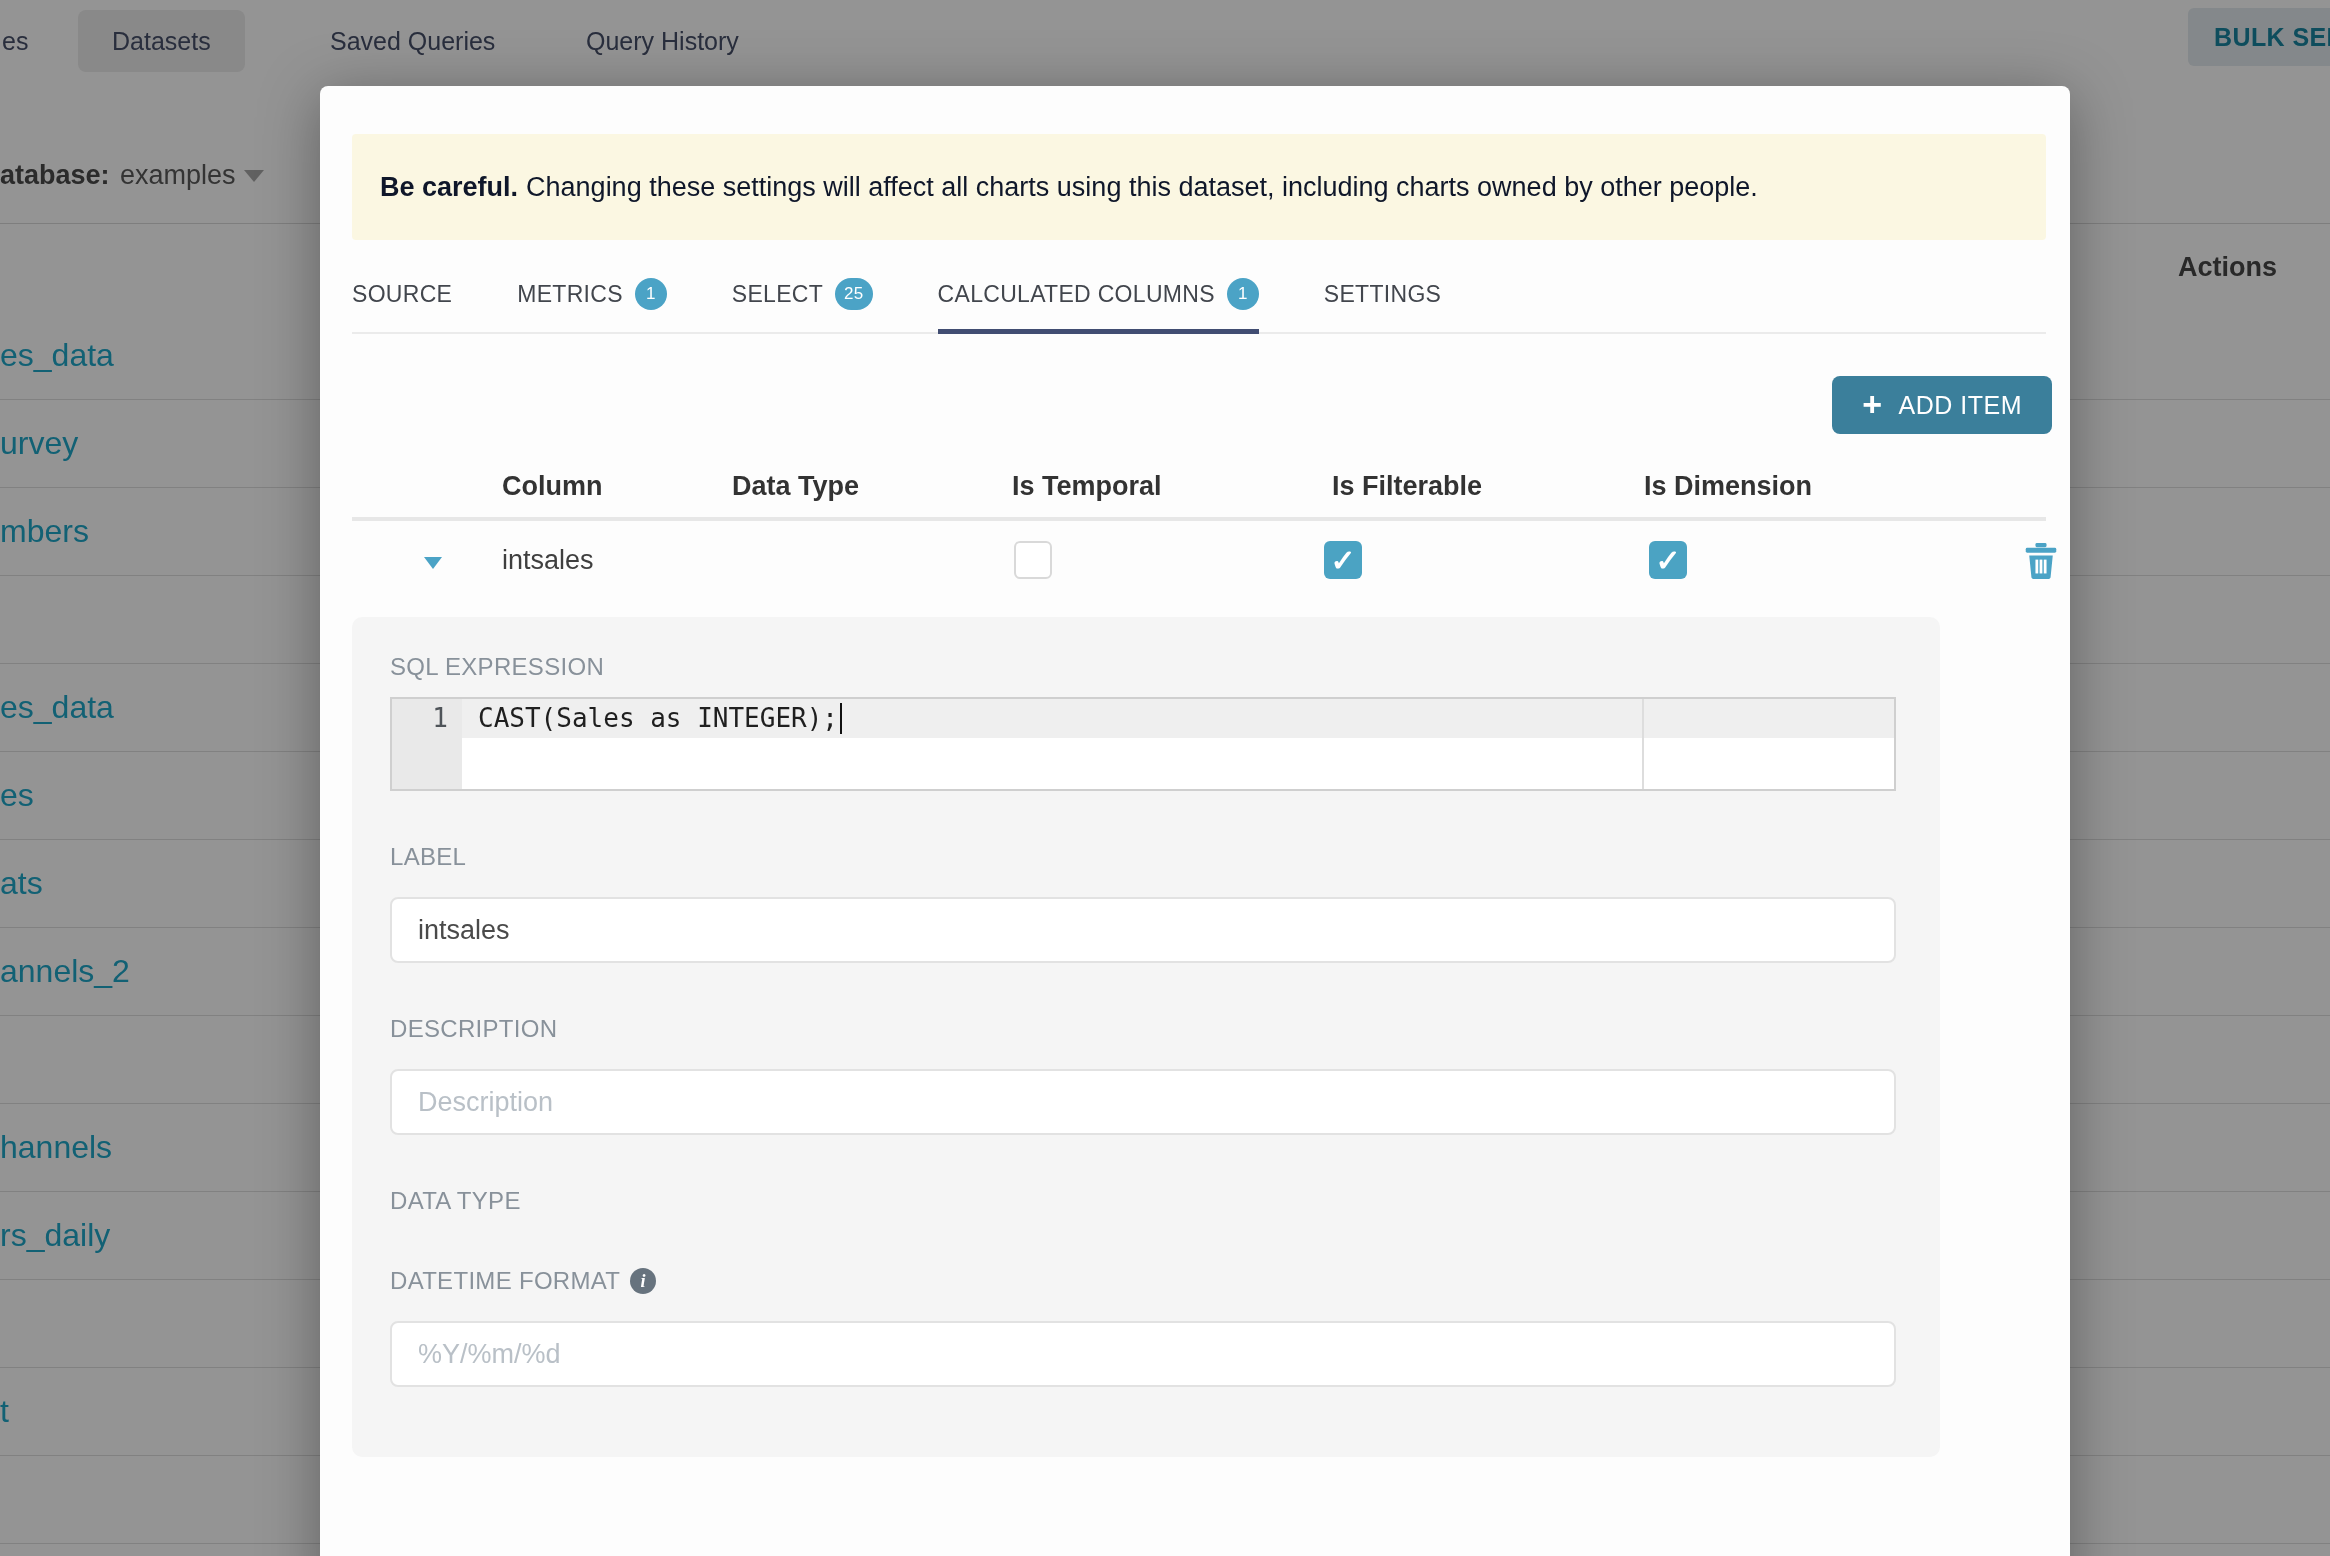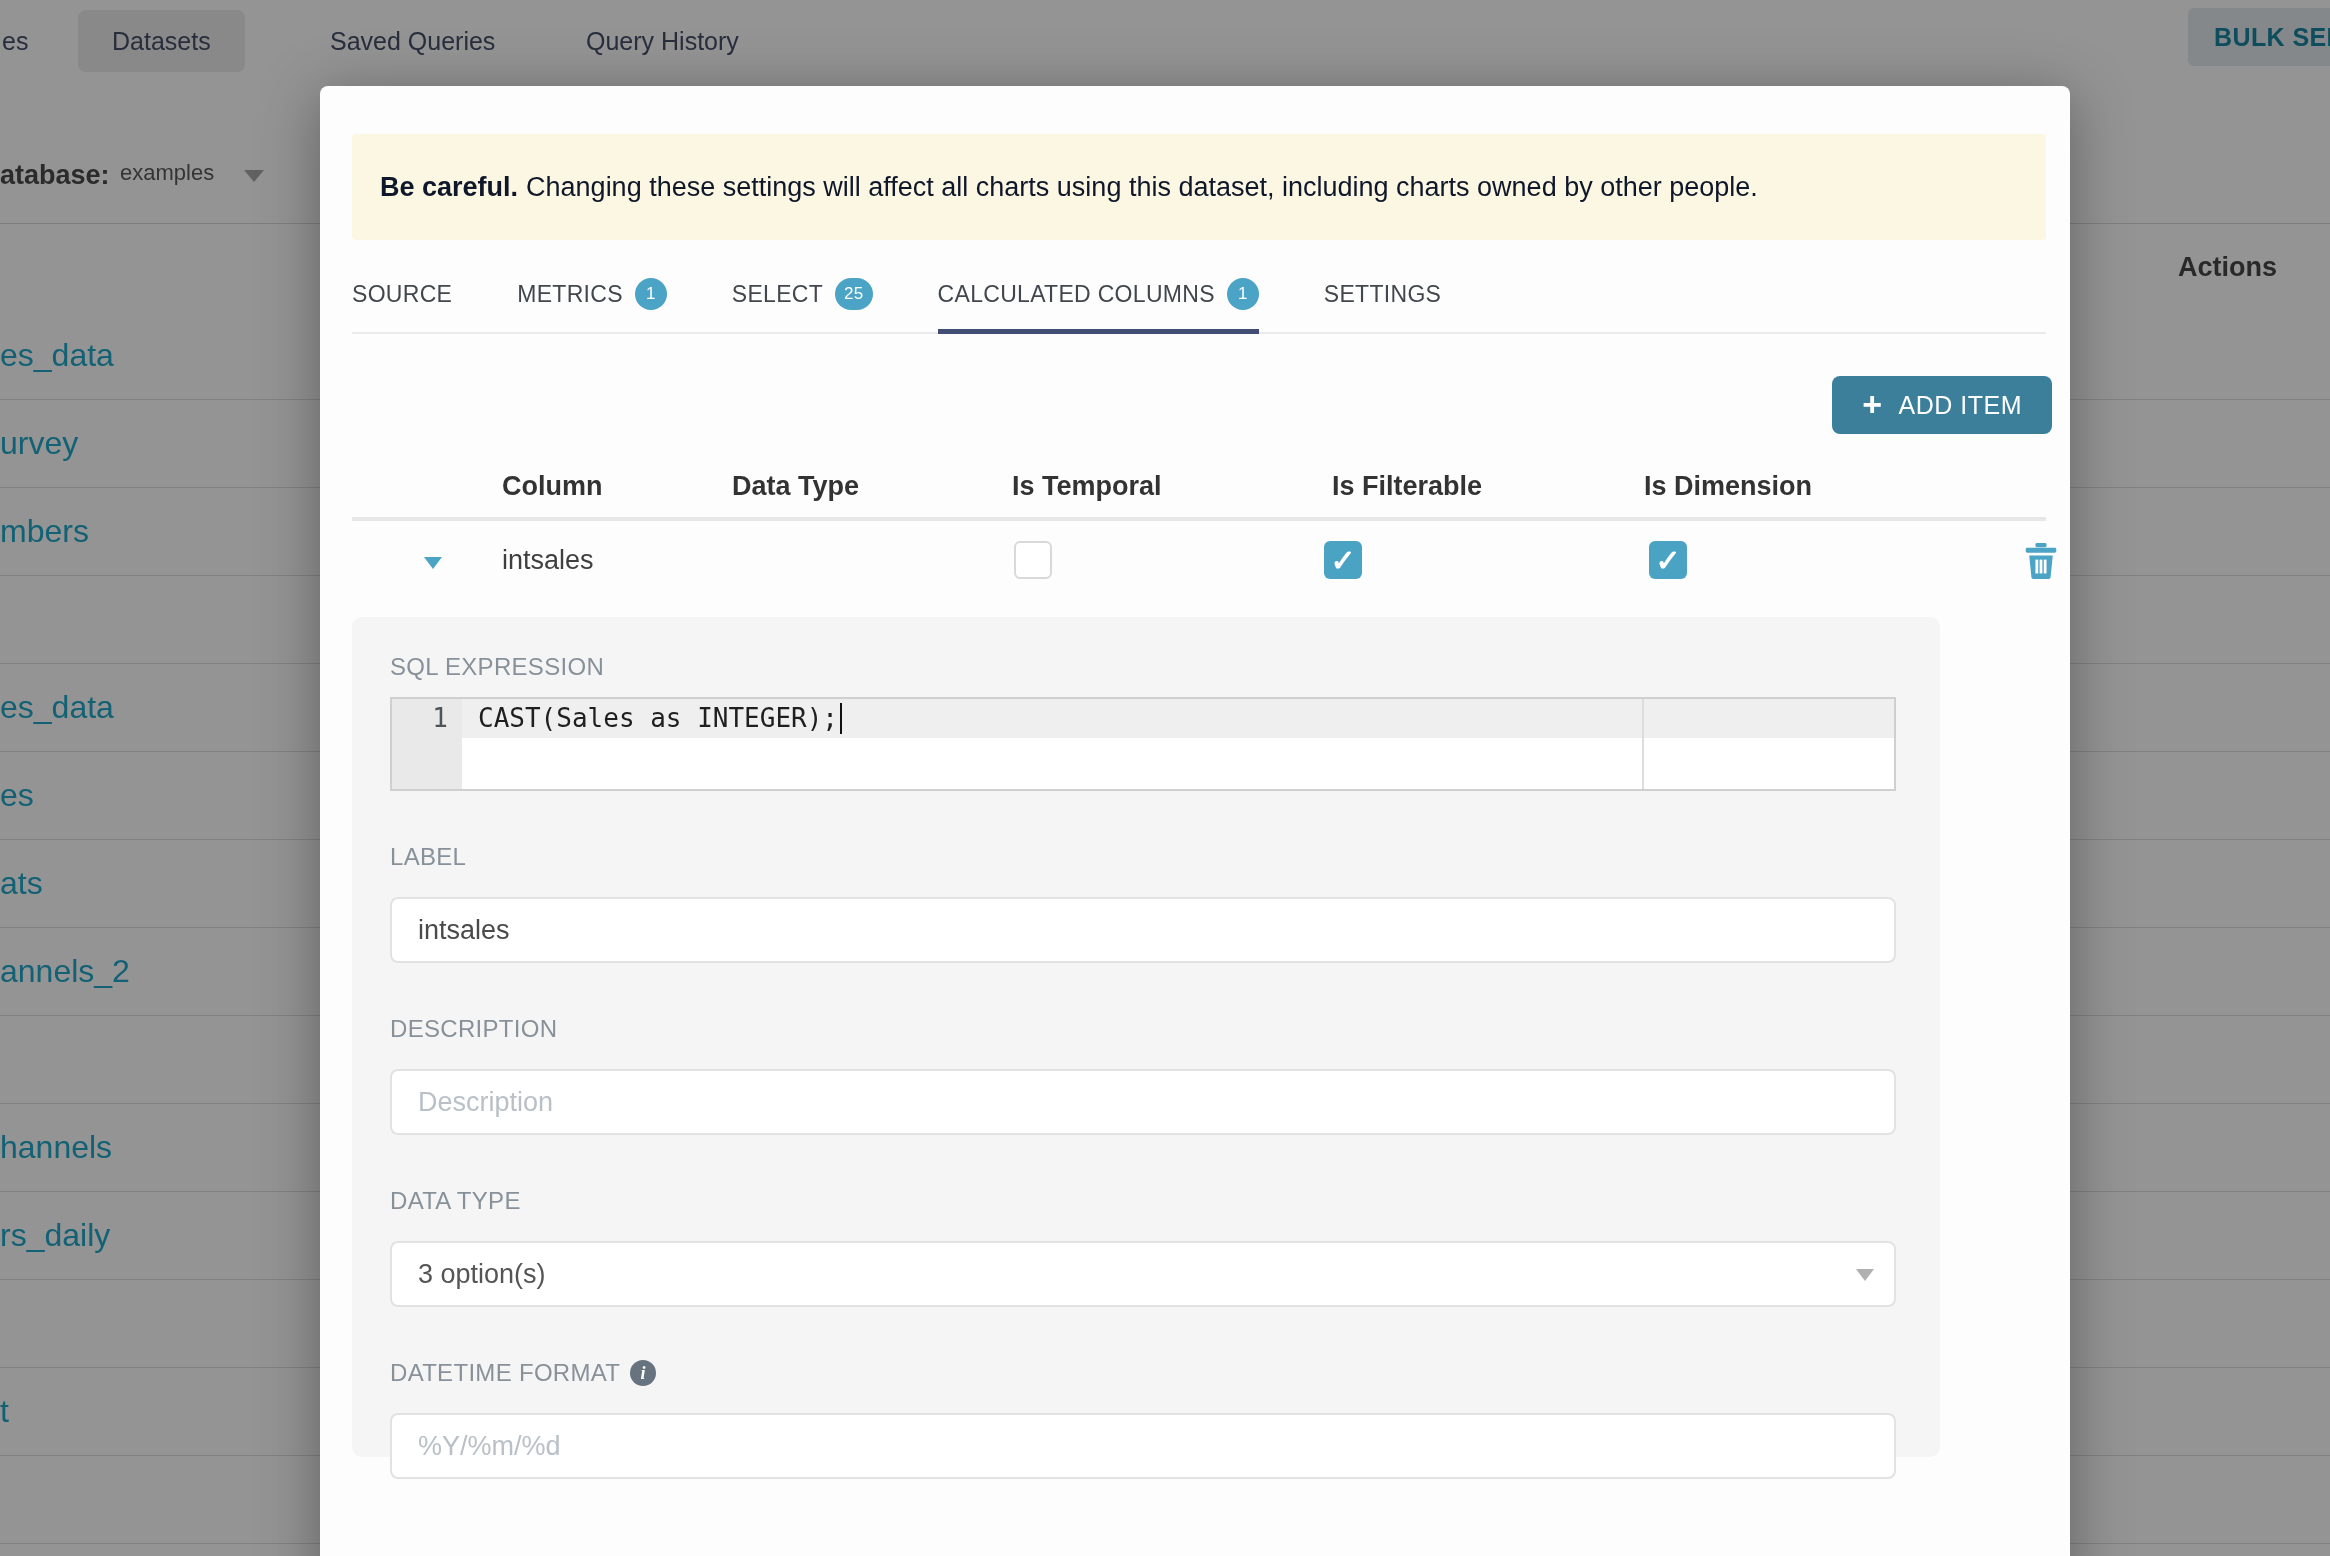--- a/index.html
+++ b/index.html
@@ -14,21 +14,21 @@
   .nav-frag { position:absolute; left:2px; top:27px; font-size:25px; color:#47506a; }
   .nav-tab { position:absolute; top:10px; height:62px; display:flex; align-items:center;
     padding:0 34px; font-size:25px; color:#47506a; border-radius:8px; }
   .nav-tab.active { background:#ececec; }
   .bulk-btn { position:absolute; left:2188px; top:8px; height:58px; width:230px;
     background:#e3ebef; border:none; border-radius:6px; color:#1985a0; font-weight:700;
     font-size:25px; letter-spacing:.4px; padding-left:26px; text-align:left;
     font-family:"Liberation Sans", sans-serif; }
   .filterbar { position:absolute; left:0; top:130px; width:100%; height:93px; }
   .filter-label { position:absolute; left:0; top:30px; font-size:27px; font-weight:700; color:#4a4a4a; }
-  .filter-value { position:absolute; left:120px; top:30px; font-size:22px; color:#5a5a5a; }
+  .filter-value { position:absolute; left:120px; top:30px; font-size:27px; color:#5a5a5a; }
   .caret-down { width:0; height:0; border-left:10px solid transparent; border-right:10px solid transparent;
     border-top:12px solid #a8a8a8; display:inline-block; }
   .filter-caret { position:absolute; left:244px; top:40px; }
   .bg-table-top { position:absolute; left:0; top:223px; width:100%; height:1px; background:#d9d9d9; }
   .actions-header { position:absolute; left:2178px; top:252px; font-size:27px; font-weight:600; color:#474747; }
   .bg-rows { position:absolute; left:0; top:312px; width:100%; }
   .bg-row { position:relative; width:100%; height:88px; border-bottom:1px solid #dedede;
     display:flex; align-items:center; }
   .bg-row a { font-size:32px; color:#20a7c9; text-decoration:none; }
 
@@ -251,24 +251,20 @@
           <div class="print-margin"></div>
         </div>
 
         <div class="sec-label field-label">LABEL</div>
         <input class="txt-input" type="text" value="intsales" style="">
 
         <div class="sec-label field-label">DESCRIPTION</div>
         <input class="txt-input" type="text" placeholder="Description" style="">
 
         <div class="sec-label field-label">DATA TYPE</div>
-        <div class="select-box">
-          <span>3 option(s)</span>
-          <span class="select-caret"></span>
-        </div>
 
         <div class="sec-label field-label">
           <span>DATETIME FORMAT</span>
           <span class="info-icon">i</span>
         </div>
         <input class="txt-input" type="text" placeholder="%Y/%m/%d" style="">
       </div>
     </div>
   </div>
 </div>

